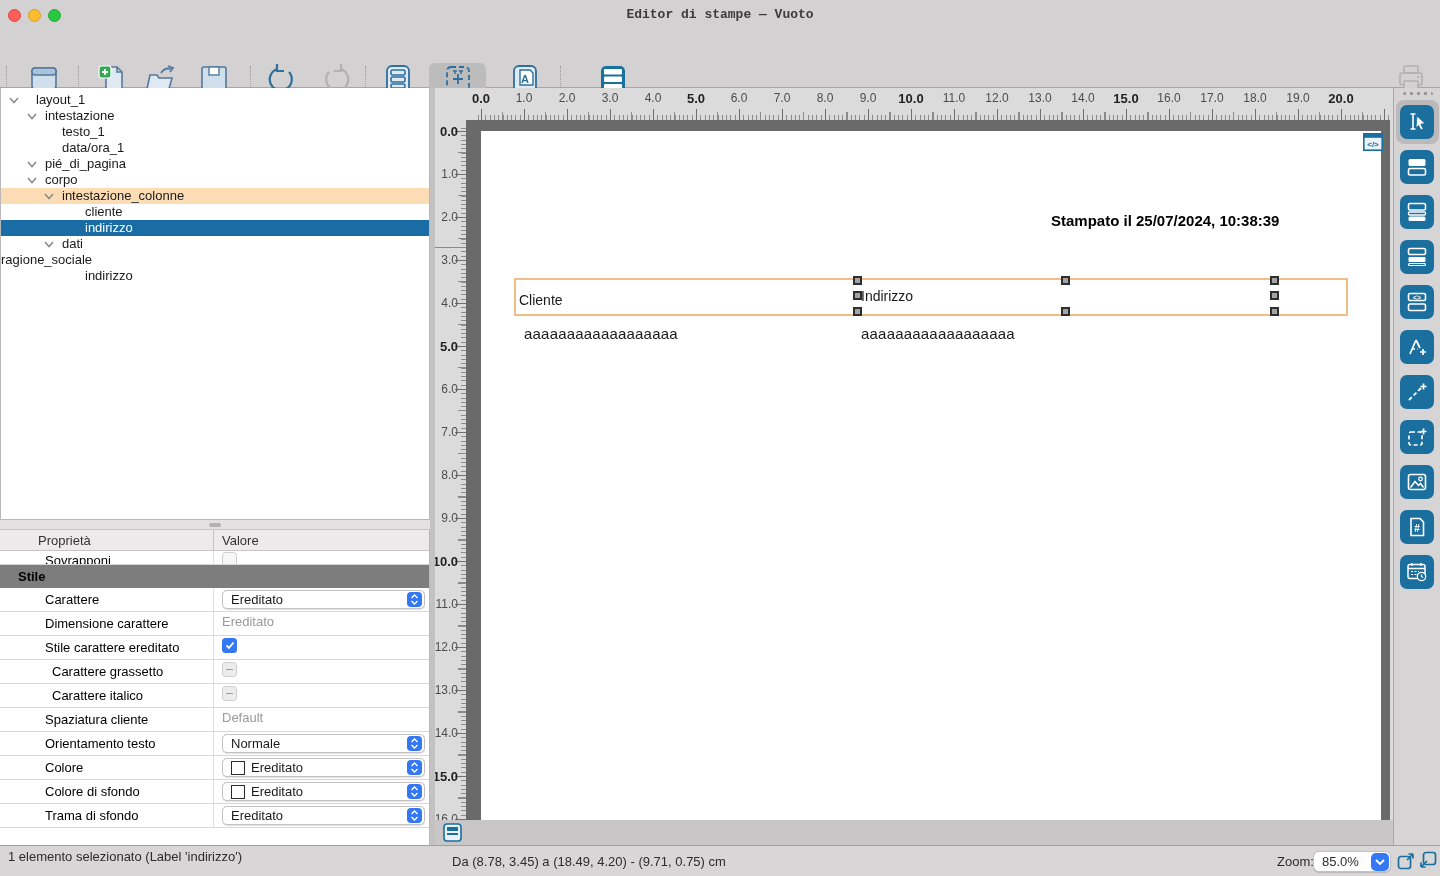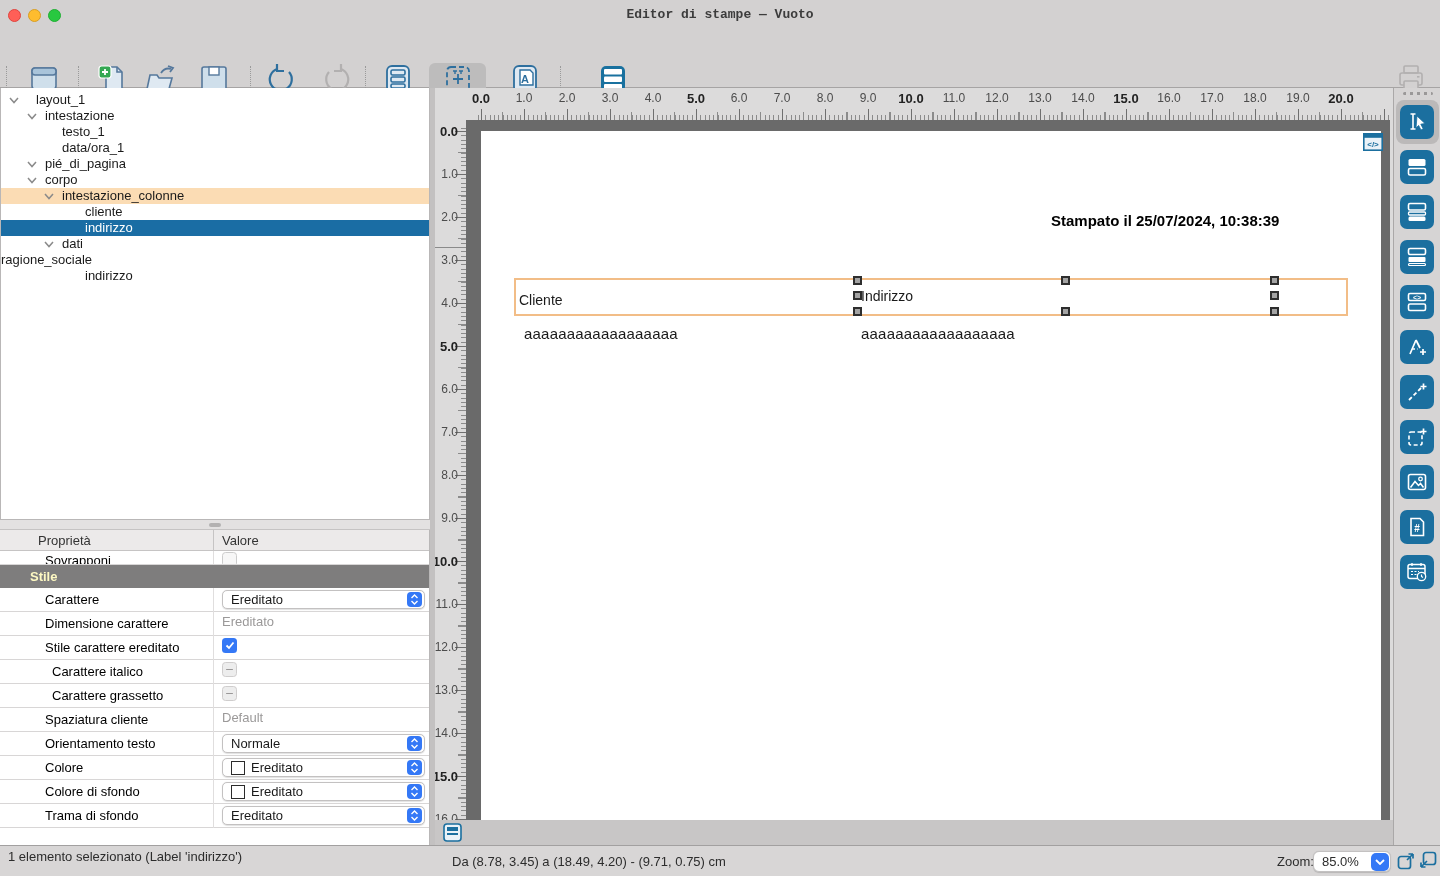--- a/index.html
+++ b/index.html
@@ -38,21 +38,21 @@
   #props { position:absolute; left:0; top:530px; width:430px; height:315px; background:#fff; border-right:1px solid #b9b7b7; overflow:hidden; font-size:13px; }
   #props-header { position:relative; height:21px; background:#eceaea; border-bottom:1px solid #c6c4c4; line-height:21px; color:#333; }
   #props-header .c1 { position:absolute; left:16px;margin-left:22px; }
   #props-header .c2 { position:absolute; left:222px;text-align:right; }
   #props-header .vline { position:absolute; left:213px; top:0; height:21px; border-left:1px solid #c6c4c4; }
   .prow { position:relative; height:24px; border-bottom:1px solid #d8d6d6; }
   .prow .plabel { position:absolute; left:45px; top:4px; color:#000; }
   .prow .plabel.ind { left:52px; }
   .prow .pval { position:absolute; left:222px; top:2px; display:flex; align-items:center; }
   .prow .vline { position:absolute; left:213px; top:0; height:24px; border-left:1px solid #e0dede; }
-  #sect-stile { height:23px; background:#7e7d7d; color:#fef9c3; font-weight:bold; line-height:23px; padding-left:30px; }
+  #sect-stile { height:23px; background:#7e7d7d; color:#000000; font-weight:bold; line-height:23px; padding-left:18px; }
   #row-overflow { height:14px; overflow:hidden; position:relative; }
   .popup { display:flex; align-items:center; width:203px; height:19px; background:#fff; border:1px solid #c3c1c1; border-radius:5px; padding-left:8px; box-shadow:0 0.5px 1px rgba(0,0,0,.12); }
   .popup .stepper { margin-left:auto; margin-right:2px; width:15px; height:15px; background:#3478f6; border-radius:4px; display:flex; align-items:center; justify-content:center; }
   .graytext { color:#9b9999; }
   .cb { width:15px; height:15px; border-radius:3.5px; display:flex; align-items:center; justify-content:center; }
   .cb.checked { background:#3478f6; }
   .cb.mixed { background:#ededed; border:1px solid #cfcdcd; }
   .cb.mixed::after { content:""; width:7px; height:1.8px; background:#9a9898; border-radius:1px; }
   .cb.unchecked { background:#f7f7f7; border:1px solid #ccc; }
   .swatch { width:14px; height:14px; background:#fff; border:1.5px solid #2b2b2b; margin-right:6px; }
@@ -333,29 +333,29 @@
     <div class="pval">
       <div class="cb checked">
         <svg width="10" height="9" viewBox="0 0 10 9">
             <path d="M1.5 4.5 L4 7 L8.5 1.5" fill="none" stroke="#fff" stroke-width="1.8"></path>
           </svg>
       </div>
     </div>
   </div>
 
   <div class="prow">
+    <span class="plabel ind">Carattere grassetto</span>
+      <div class="vline"></div>
+    <div class="pval">
+        <div class="cb mixed"></div>
+      </div>
+  </div>
+
+  <div class="prow">
     <span class="plabel ind">Carattere italico</span>
-      <div class="vline"></div>
-    <div class="pval">
-        <div class="cb mixed"></div>
-      </div>
-  </div>
-
-  <div class="prow">
-    <span class="plabel ind">Carattere grassetto</span>
       <div class="vline"></div>
     <div class="pval">
         <div class="cb mixed"></div>
       </div>
   </div>
 
 
   <div class="prow">
     <span class="plabel">Spaziatura cliente</span>
       <div class="vline"></div>

